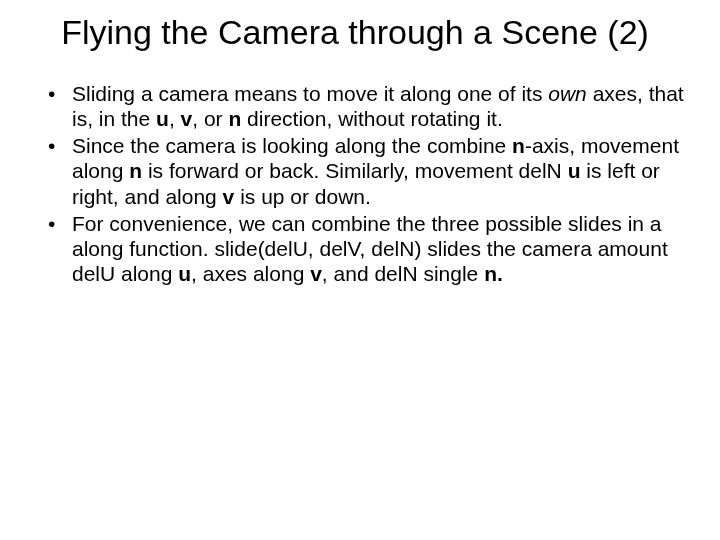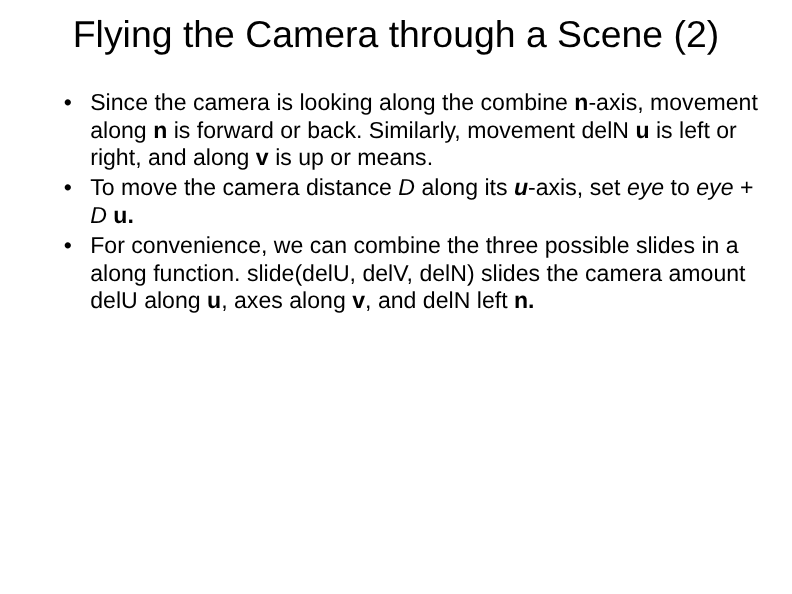--- a/index.html
+++ b/index.html
@@ -8,21 +8,21 @@
     width: 720px;
     height: 540px;
     background: #fff;
     font-family: Arial, Helvetica, sans-serif;
     color: #000;
   }
   .slide {
     width: 720px;
     height: 540px;
     box-sizing: border-box;
-    padding: 12px 30px 20px 30px;
+    padding: 12px 30px 20px 20px;
   }
   .title {
     font-size: 34px;
     text-align: center;
     line-height: 1.2;
     margin: 0 0 28px 0;
     font-weight: normal;
   }
   ul.body {
     list-style: none;
@@ -47,27 +47,27 @@
   .bi { font-weight: bold; font-style: italic; }
 </style>
 </head>
 <body>
 
 <div class="slide">
   <h1 class="title">Flying the Camera through a Scene (2)</h1>
 
   <ul class="body">
 
-
     <li>
-      <span>Since the camera is looking along the combine </span><span class="b">n</span><span>-axis, movement along </span><span class="b">n</span><span> is forward or back. Similarly, movement delN </span><span class="b">u</span><span> is left or right, and along </span><span class="b">v</span><span> is up or means.</span>
+      <span>Sliding a camera means to move it along one of its </span><span class="i">own</span><span> axes, that is, in the </span><span class="b">u</span><span>, </span><span class="b">v</span><span>, or </span><span class="b">n</span><span> direction, without rotating it.</span>
     </li>
 
     <li>
-      <span>To move the camera distance </span><span class="i">D</span><span> along its </span><span class="bi">u</span><span>-axis, set </span><span class="i">eye</span><span> to </span><span class="i">eye</span><span> + </span><span class="i">D</span><span> </span><span class="b">u.</span>
+      <span>Since the camera is looking along the combine </span><span class="b">n</span><span>-axis, movement along </span><span class="b">n</span><span> is forward or back. Similarly, movement delN </span><span class="b">u</span><span> is left or right, and along </span><span class="b">v</span><span> is up or down.</span>
     </li>
 
+
     <li>
-      <span>For convenience, we can combine the three possible slides in a along function. slide(delU, delV, delN) slides the camera amount delU along </span><span class="b">u</span><span>, axes along </span><span class="b">v</span><span>, and delN left </span><span class="b">n.</span>
+      <span>For convenience, we can combine the three possible slides in a along function. slide(delU, delV, delN) slides the camera amount delU along </span><span class="b">u</span><span>, axes along </span><span class="b">v</span><span>, and delN single </span><span class="b">n.</span>
     </li>
 
   </ul>
 </div>
 
 </body></html>

